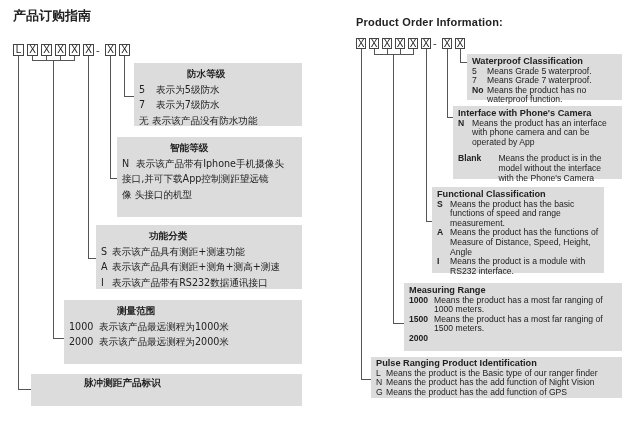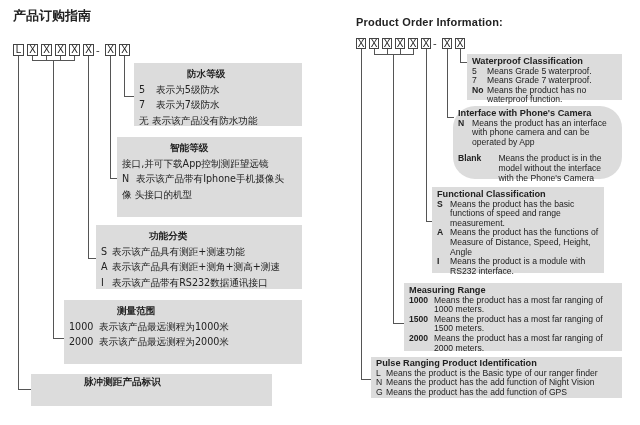--- a/index.html
+++ b/index.html
@@ -66,39 +66,39 @@
 
   <div class="panel" style="left:134px;top:63px;width:168px;height:63px;">
     <div class="ph">防水等级</div>
     <div class="row"><span class="k" style="width:17px">5</span><span>表示为5级防水</span></div>
     <div class="row"><span class="k" style="width:17px">7</span><span>表示为7级防水</span></div>
     <div class="row"><span class="k" style="width:13px">无</span><span>表示该产品没有防水功能</span></div>
   </div>
 
   <div class="panel" style="left:117px;top:137px;width:185px;height:80px;">
     <div class="ph">智能等级</div>
+    <div class="row"><span class="k" style="width:14px">N</span><span>表示该产品带有Iphone手机摄像头</span></div>
     <div class="row"><span>接口,并可下载App控制测距望远镜</span></div>
-    <div class="row"><span class="k" style="width:14px">N</span><span>表示该产品带有Iphone手机摄像头</span></div>
     <div class="row"><span>像 头接口的机型</span></div>
   </div>
 
   <div class="panel" style="left:96px;top:225px;width:206px;height:64px;">
     <div class="ph">功能分类</div>
     <div class="row"><span class="k" style="width:11px">S</span><span>表示该产品具有测距+测速功能</span></div>
     <div class="row"><span class="k" style="width:11px">A</span><span>表示该产品具有测距+测角+测高+测速</span></div>
     <div class="row"><span class="k" style="width:11px">I</span><span>表示该产品带有RS232数据通讯接口</span></div>
   </div>
 
   <div class="panel" style="left:64px;top:300px;width:238px;height:64px;">
     <div class="ph">测量范围</div>
     <div class="row"><span class="k" style="width:30px">1000</span><span>表示该产品最远测程为1000米</span></div>
     <div class="row"><span class="k" style="width:30px">2000</span><span>表示该产品最远测程为2000米</span></div>
   </div>
 
-  <div class="panel" style="left:31px;top:374px;width:241px;height:32px;padding-top:1px;font-family:Liberation Mono, monospace;">
+  <div class="panel" style="left:31px;top:374px;width:271px;height:32px;padding-top:1px;">
     <div class="ph">脉冲测距产品标识</div>
   </div>
 </div>
 
 <div class="en">
   <div class="title-en">Product Order Information:</div>
 
   <div class="code-box" style="left:356px;top:38px;width:10px;height:11px;">X</div>
   <div class="code-box" style="left:369px;top:38px;width:10px;height:11px;">X</div>
   <div class="code-box" style="left:382px;top:38px;width:10px;height:11px;">X</div>
@@ -139,21 +139,21 @@
     <div class="row">
         <span class="k" style="width:15px;font-weight:normal">7</span>
         <span class="v">Means Grade 7 waterproof.</span>
       </div>
     <div class="row">
         <span class="k" style="width:15px">No</span>
         <span class="v">Means the product has no waterproof function.</span>
       </div>
   </div>
 
-  <div class="panel" style="left:453px;top:106px;width:169px;height:73px;border-radius:22px;">
+  <div class="panel" style="left:453px;top:106px;width:169px;height:73px;">
     <div class="ph">Interface with Phone's Camera</div>
     <div class="row">
         <span class="k" style="width:14px">N</span>
         <span class="v">Means the product has an interface with phone camera and can be operated by App</span>
       </div>
     <div class="gap"></div>
     <div class="row">
         <span class="k" style="margin-right:17px">Blank</span>
         <span class="v">Means the product is in the model without the interface with the Phone's Camera</span>
       </div>
@@ -180,21 +180,20 @@
     <div class="row">
         <span class="k" style="width:25px">1000</span>
         <span class="v">Means the product has a most far ranging of 1000 meters.</span>
       </div>
     <div class="row">
         <span class="k" style="width:25px">1500</span>
         <span class="v">Means the product has a most far ranging of 1500 meters.</span>
       </div>
     <div class="row">
         <span class="k" style="width:25px">2000</span>
-        <span class="v">Means the product has a most far ranging of 2000 meters.</span>
       </div>
   </div>
 
   <div class="panel" style="left:371px;top:357px;width:251px;height:41px;padding-top:2px;">
     <div class="ph">Pulse Ranging Product Identification</div>
     <div class="row">
         <span class="k" style="width:10px;font-weight:normal">L</span>
         <span class="v" style="white-space:nowrap">Means the product is the Basic type of our ranger finder</span>
       </div>
     <div class="row">

